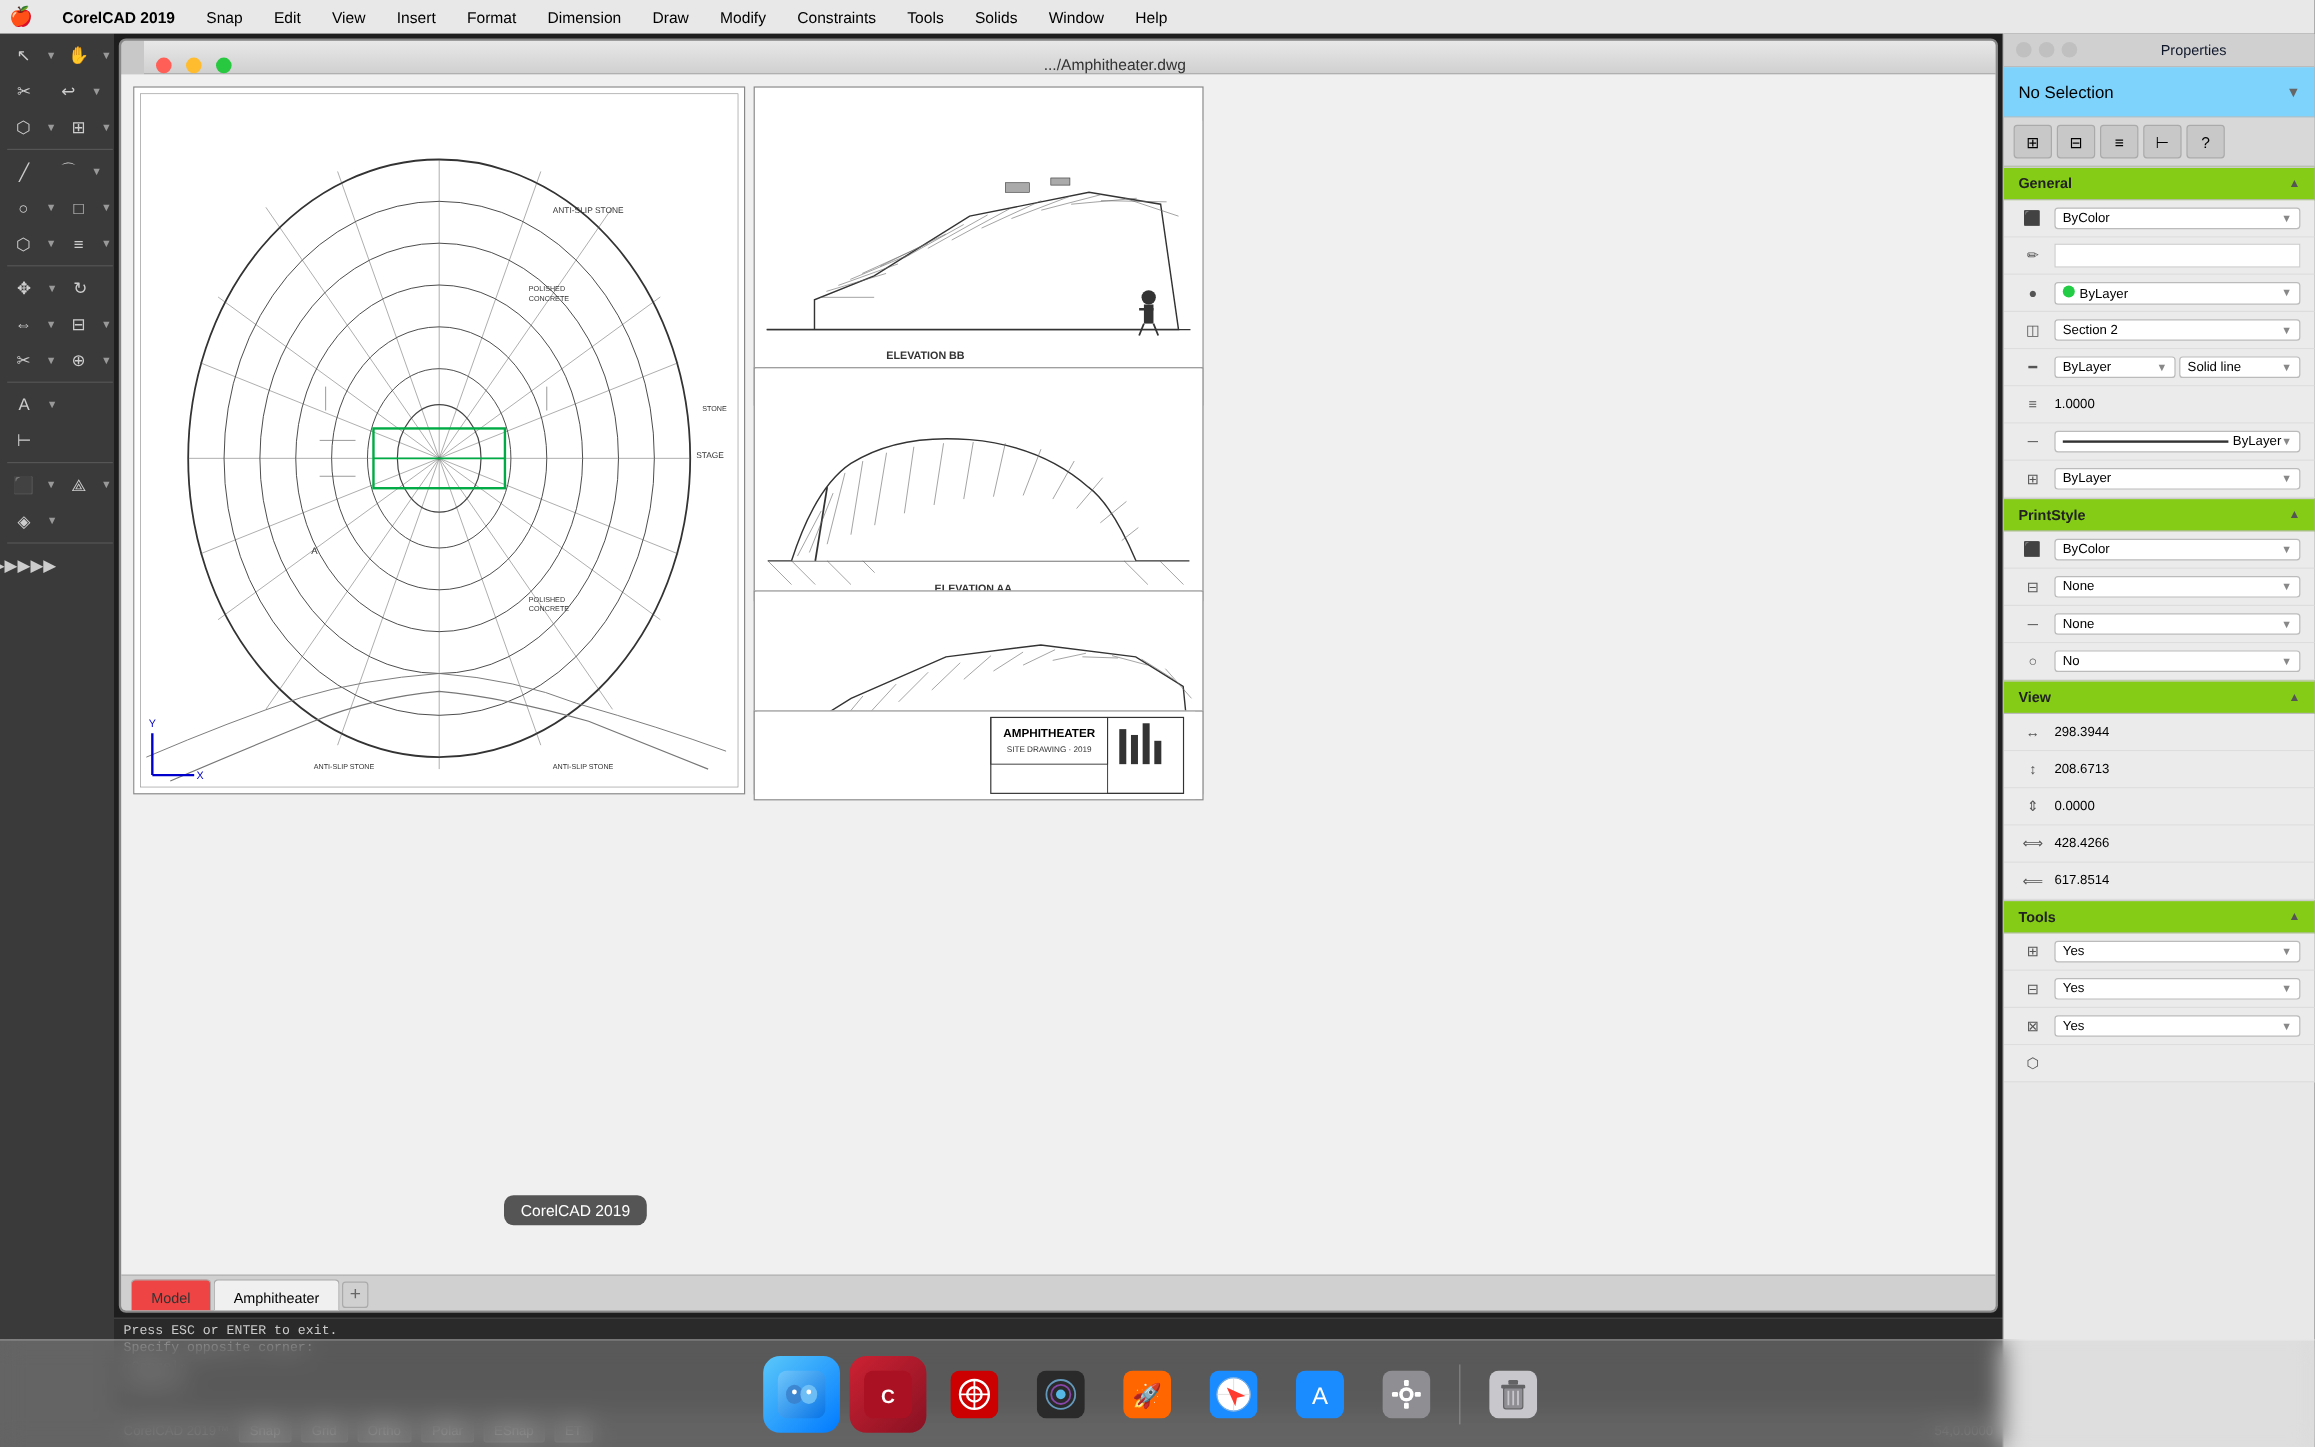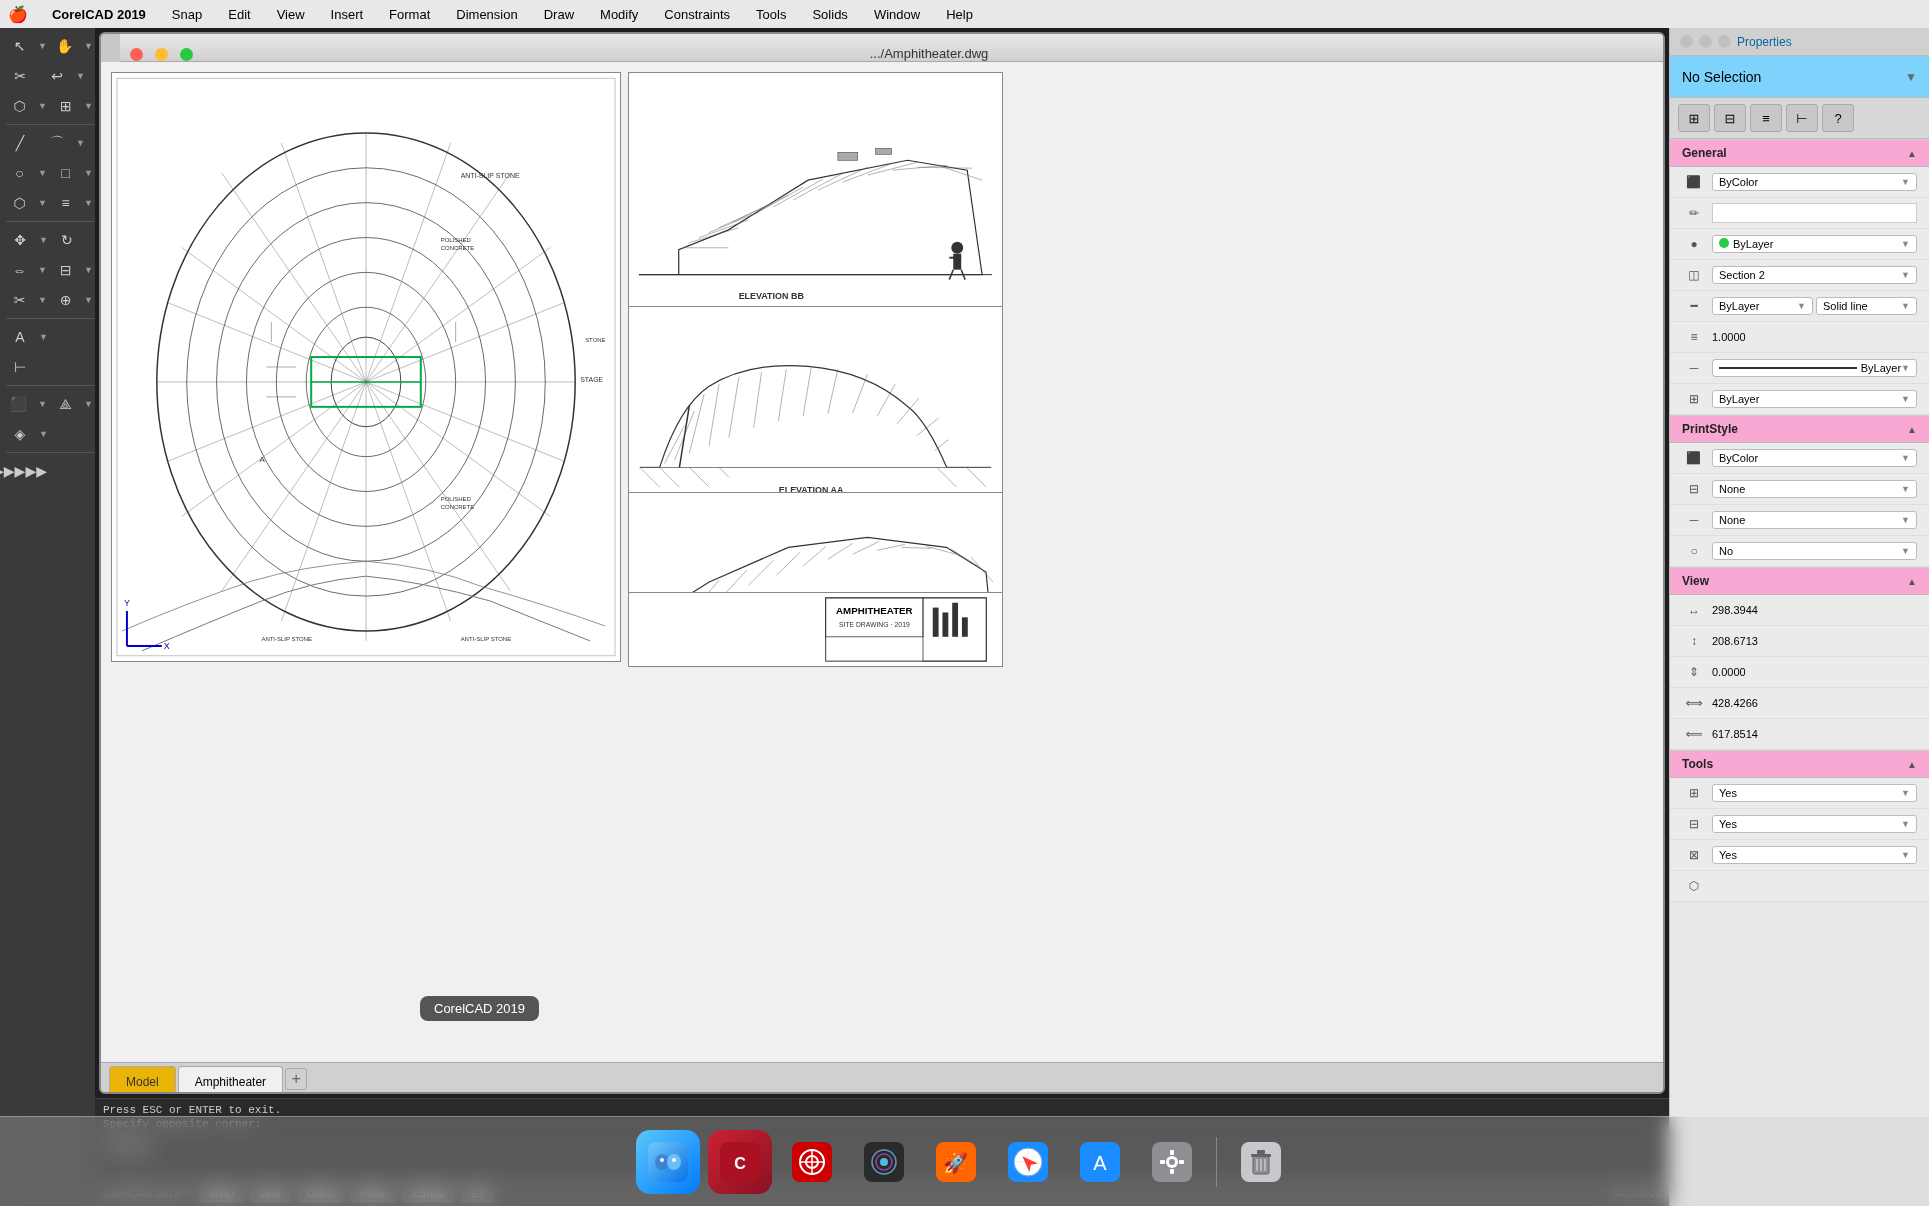--- a/index.html
+++ b/index.html
@@ -185,21 +185,21 @@
       background: #d0d0d0;
       display: flex;
       align-items: flex-end;
       padding: 0 8px;
       gap: 2px;
       border-top: 1px solid #aaa;
     }
     .tab {
       padding: 4px 16px 0;
       height: 26px;
-      background: #eab308;
+      background: #ef4444;
       border: 1px solid #aaa;
       border-bottom: none;
       cursor: pointer;
       font-size: 12px;
       color: #333;
       border-radius: 4px 4px 0 0;
       display: flex; align-items: center;
     }
     .tab.active {
       background: #f0f0f0;
@@ -317,21 +317,21 @@
       border-radius: 3px;
       cursor: pointer;
       display: flex; align-items: center; justify-content: center;
       font-size: 13px;
     }
 
     .section-header {
       display: flex;
       align-items: center;
       padding: 6px 12px;
-      background: #f9a8d4;
+      background: #84cc16;
       border-bottom: 1px solid #bbb;
       border-top: 1px solid #ccc;
       cursor: pointer;
     }
     .section-header-label {
       flex: 1;
       font-weight: 600;
       font-size: 12px;
       color: #222;
     }
@@ -406,22 +406,23 @@
       gap: 6px;
       border-bottom: 1px solid #bbb;
     }
     .tl-disabled {
       width: 13px; height: 13px;
       border-radius: 50%;
       background: #c0c0c0;
     }
     #props-title-text {
       flex: 1;
+      text-align: center;
       font-size: 12px;
-      color: #0369a1;
+      color: #0f172a;
     }
   </style>
 </head>
 <body>
 
 <div id="menubar">
   <span class="menu-apple">🍎</span>
   <span class="menu-item bold">CorelCAD 2019</span>
   <span class="menu-item">Snap</span>
   <span class="menu-item">Edit</span>

